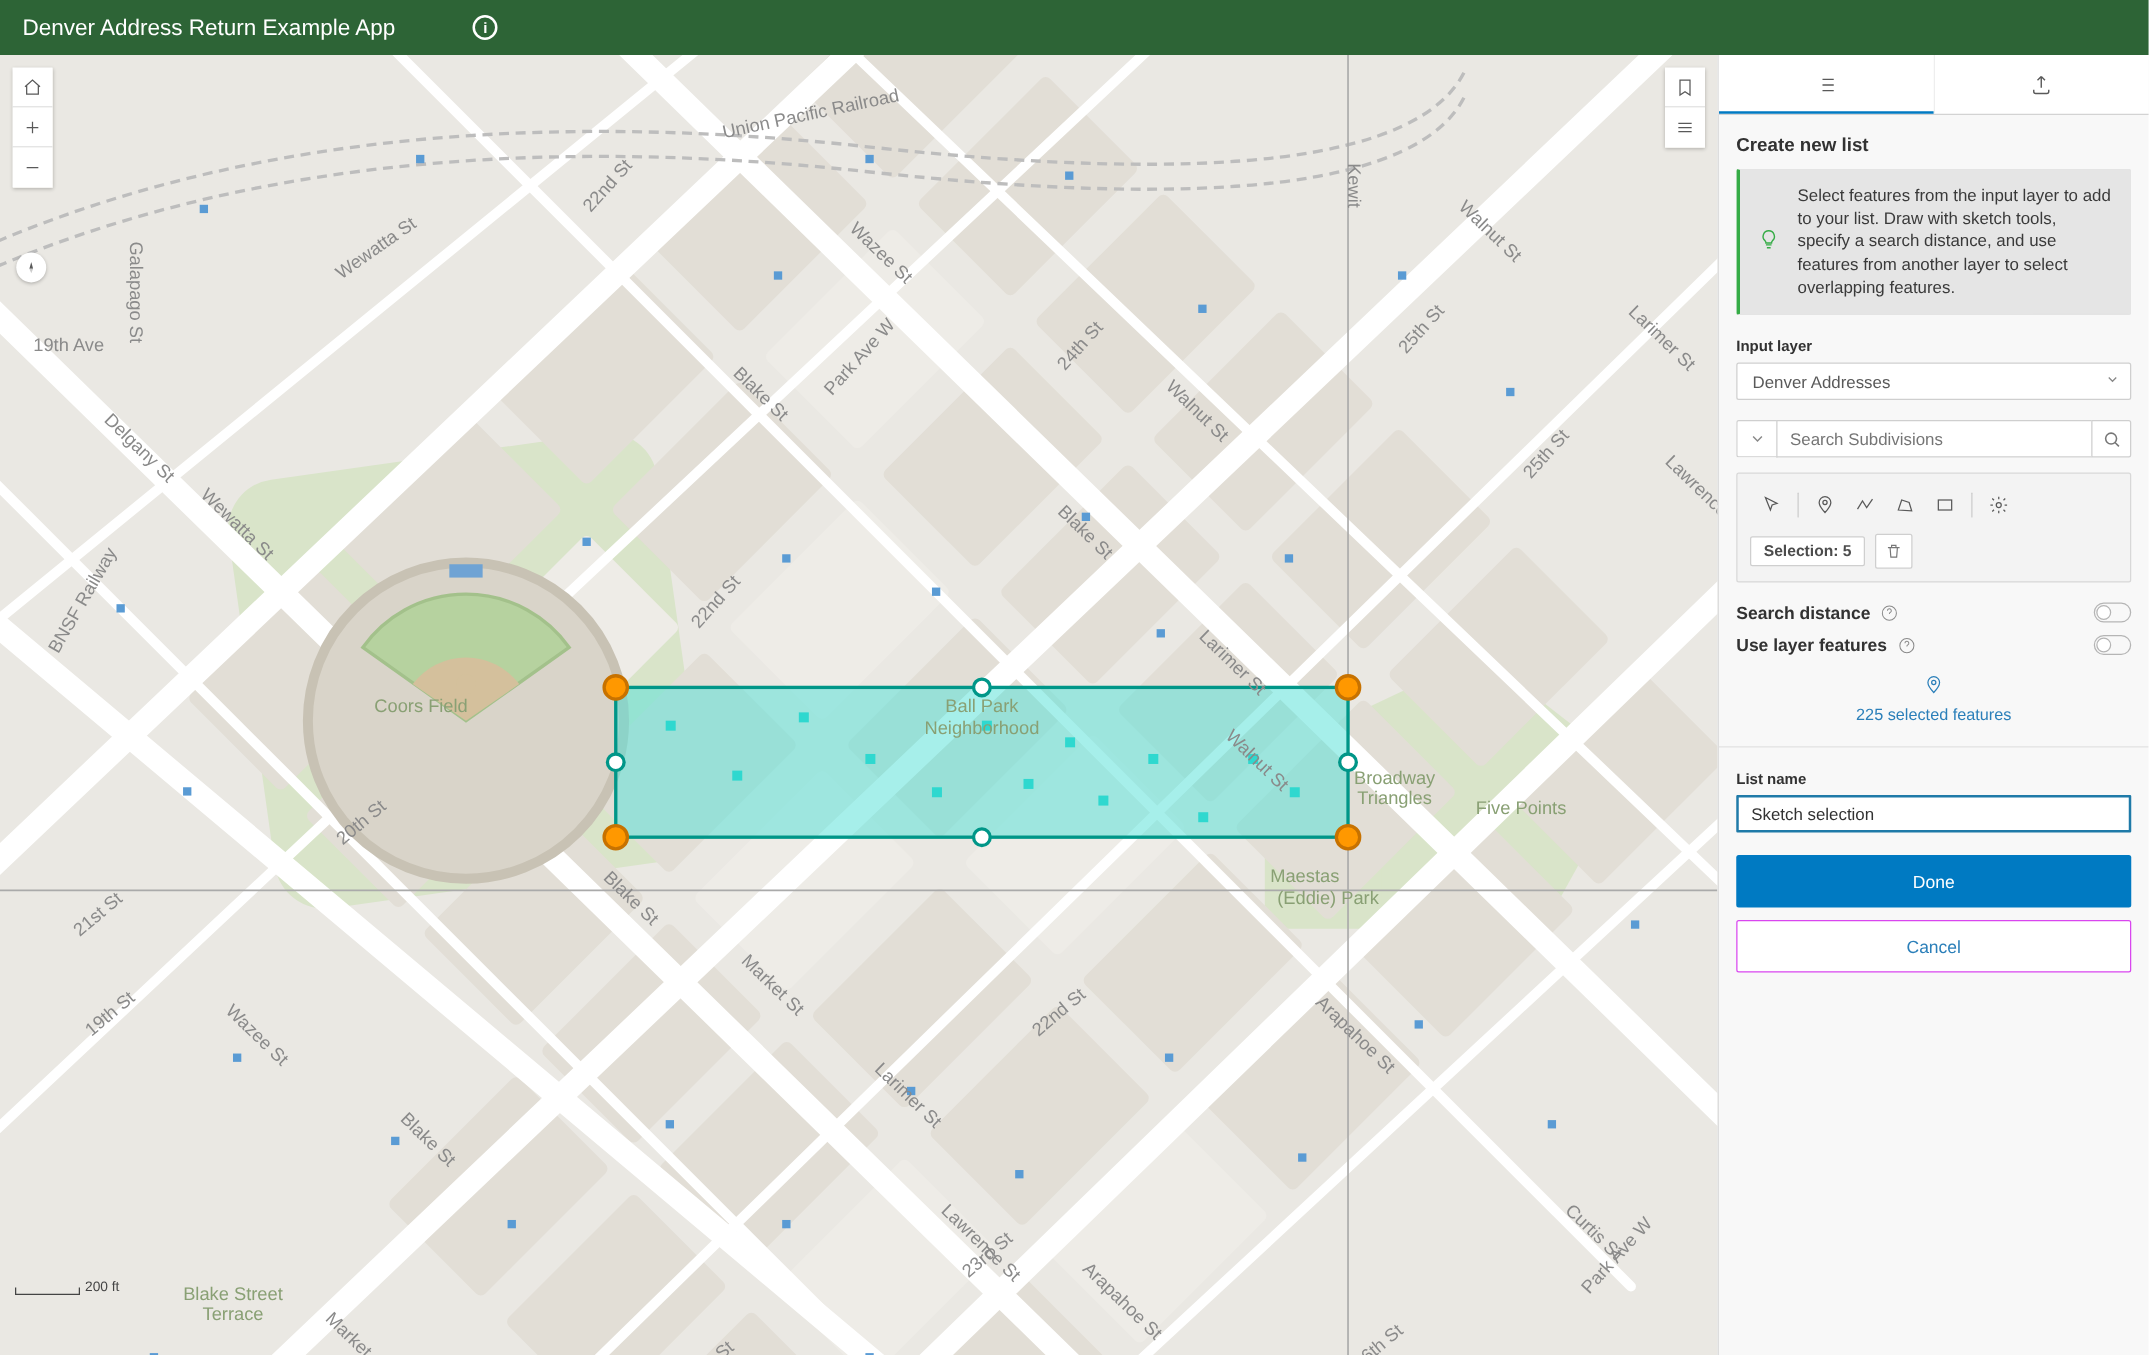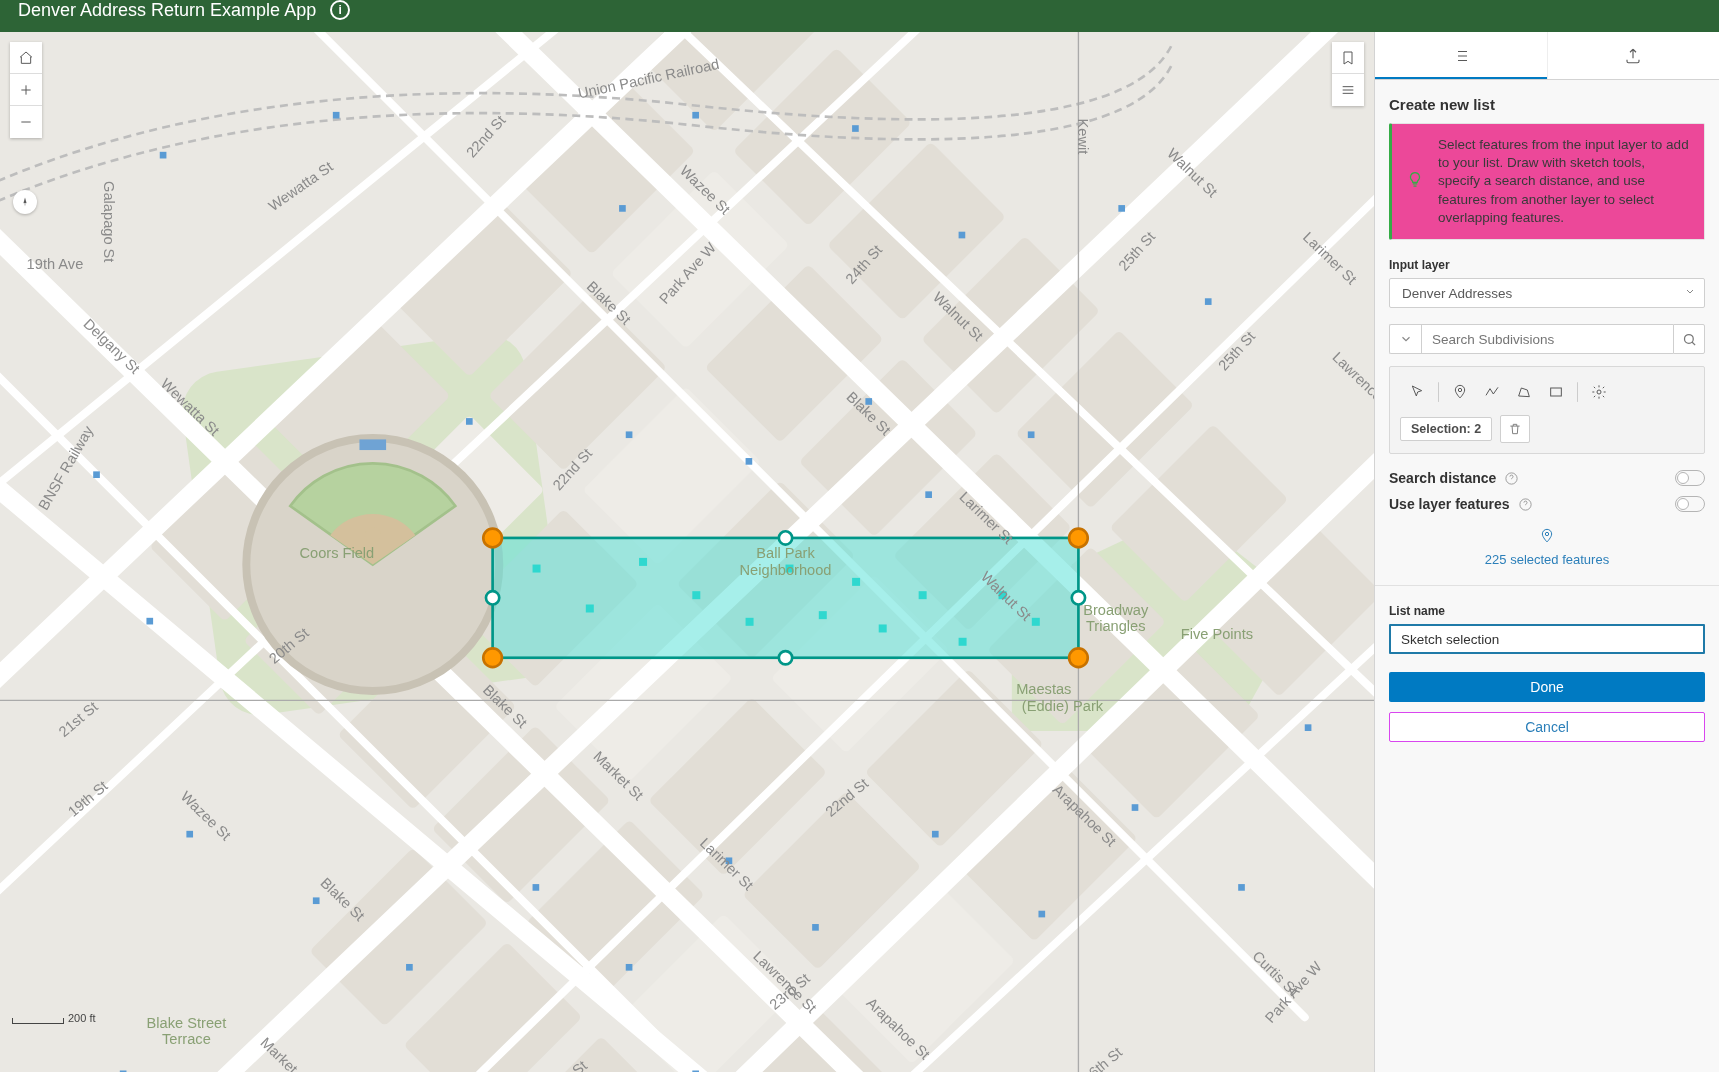--- a/index.html
+++ b/index.html
@@ -1,18 +1,18 @@
 <!DOCTYPE html>
 <html><head>
 <meta charset="utf-8">
 <style>
   html,body{margin:0;padding:0;height:100%;font-family:"Segoe UI","Helvetica Neue",Arial,sans-serif;color:#323232;background:#fff;}
   *{box-sizing:border-box;}
   
-  .header{position:relative;height:32px;background:#2d6436;color:#fff;display:flex;align-items:flex-start;padding:0 18px;font-size:18px;font-weight:400;z-index:40;}
+  .header{position:relative;height:44px;background:#2d6436;color:#fff;display:flex;align-items:center;padding:0 18px;font-size:18px;font-weight:400;z-index:40;gap:48px;}
   .header .info-ic{width:20px;height:20px;border:2px solid #fff;border-radius:50%;margin-left:14px;display:flex;align-items:center;justify-content:center;font-size:12px;font-weight:700;}
   
   .app{display:flex;height:calc(100% - 44px);width:100%;}
   .map-wrap{position:relative;flex:1 1 auto;overflow:hidden;}
   .panel{width:345px;flex:0 0 345px;border-left:1px solid #d3d3d3;background:#f8f8f8;display:flex;flex-direction:column;}
   
   .map-btn-stack{position:absolute;display:flex;flex-direction:column;box-shadow:0 1px 3px rgba(0,0,0,.25);}
   .map-btn{width:32px;height:32px;background:#fff;display:flex;align-items:center;justify-content:center;border-bottom:1px solid #ddd;cursor:pointer;}
   .map-btn:last-child{border-bottom:none;}
   .map-btn svg{width:16px;height:16px;stroke:#595959;fill:none;stroke-width:1.5;}
@@ -42,21 +42,21 @@
   .pt-cy{fill:#2fd8cf;}
   .cross-h,.cross-v{stroke:#aaa;stroke-width:1;}
   
   .panel-tabs{display:flex;height:48px;border-bottom:1px solid #d3d3d3;background:#fff;}
   .panel-tab{flex:1;display:flex;align-items:center;justify-content:center;cursor:pointer;}
   .panel-tab + .panel-tab{border-left:1px solid #eee;}
   .panel-tab.active{box-shadow:inset 0 -2px 0 #007ac2;}
   .panel-tab svg{width:18px;height:18px;stroke:#595959;fill:none;stroke-width:1.5;}
   .panel-body{flex:1;overflow:auto;padding:12px 14px 18px;}
   .section-title{font-weight:700;font-size:15px;margin:4px 0 10px;}
-  .hint-box{background:#ec4899;border:1px solid #e4e4e4;border-left:3px solid #35ac46;padding:12px 14px 12px 46px;position:relative;font-size:13.5px;color:#3a3a3a;line-height:1.35;border-radius:2px;}
+  .hint-box{background:#e5e5e5;border:1px solid #e4e4e4;border-left:3px solid #35ac46;padding:12px 14px 12px 46px;position:relative;font-size:13.5px;color:#3a3a3a;line-height:1.35;border-radius:2px;}
   .hint-box .bulb{position:absolute;left:14px;top:50%;transform:translateY(-50%);}
   .hint-box .bulb svg{width:18px;height:18px;stroke:#35ac46;fill:none;stroke-width:1.5;}
   .label{font-weight:700;font-size:12px;margin:18px 0 6px;}
   .select{position:relative;background:#fff;border:1px solid #cfcfcf;height:30px;display:flex;align-items:center;padding:0 30px 0 12px;font-size:13.5px;color:#595959;border-radius:2px;cursor:pointer;}
   .select .chev{position:absolute;right:8px;top:50%;transform:translateY(-50%);}
   .search-row{display:flex;margin-top:16px;}
   .search-row .filter-btn{width:32px;height:30px;background:#fff;border:1px solid #cfcfcf;border-right:none;display:flex;align-items:center;justify-content:center;border-radius:2px 0 0 2px;}
   .search-row input{flex:1;height:30px;border:1px solid #cfcfcf;border-right:none;padding:0 10px;font-size:13.5px;color:#595959;}
   .search-row .search-btn{width:32px;height:30px;background:#fff;border:1px solid #cfcfcf;display:flex;align-items:center;justify-content:center;border-radius:0 2px 2px 0;}
   .sketch-box{margin-top:12px;border:1px solid #d8d8d8;background:#f3f3f3;border-radius:2px;padding:8px 10px 10px;}
@@ -69,21 +69,21 @@
   .trash-btn{margin-left:8px;width:30px;height:28px;background:#fff;border:1px solid #cfcfcf;display:flex;align-items:center;justify-content:center;border-radius:2px;cursor:pointer;}
   .toggle-row{display:flex;align-items:center;margin-top:16px;}
   .toggle-row .q svg{width:15px;height:15px;stroke:#8a8a8a;fill:none;stroke-width:1.3;}
   .toggle-row .lbl{font-weight:700;font-size:14px;}
   .toggle{margin-left:auto;width:30px;height:16px;border:1.5px solid #b5b5b5;border-radius:16px;position:relative;cursor:pointer;}
   .toggle::after{content:"";position:absolute;left:1px;top:1px;width:10px;height:10px;border:1.5px solid #b5b5b5;border-radius:50%;background:#fff;}
   .sel-link{display:flex;align-items:center;gap:8px;color:#2b7fb9;font-size:13px;margin-top:16px;cursor:pointer;flex-direction:column;}
   .sel-link svg{width:16px;height:16px;stroke:#2b7fb9;fill:none;stroke-width:1.5;}
   .divider{height:1px;background:#e1e1e1;margin:18px -14px;}
   .text-input{width:100%;height:30px;border:2px solid #1f7aa8;padding:0 10px;font-size:13.5px;color:#323232;border-radius:1px;}
-  .btn{width:100%;height:30px;border:none;border-radius:2px;font-size:14px;cursor:pointer;margin-top:18px;}
+  .btn{width:100%;height:42px;border:none;border-radius:2px;font-size:14px;cursor:pointer;margin-top:18px;}
   .btn-primary{background:#007ac2;color:#fff;}
   .btn-secondary{background:#fff;color:#2b7fb9;border:1px solid #d946ef;margin-top:10px;}
   .chev svg,.q{display:inline-flex;}
 </style>
 </head>
 <body>
 
 <div class="header">
   <span>Denver Address Return Example App</span>
   <span class="info-ic">i</span>
@@ -417,21 +417,21 @@
             </div>
           <div class="tool sep"></div>
           <div class="tool">
               <svg viewBox="0 0 24 24">
                 <circle cx="12" cy="12" r="3"></circle>
                 <path d="M12 2v3m0 14v3M4.2 4.2l2.1 2.1m11.4 11.4 2.1 2.1M2 12h3m14 0h3M4.2 19.8l2.1-2.1m11.4-11.4 2.1-2.1"></path>
               </svg>
             </div>
         </div>
         <div class="sel-row">
-          <span class="sel-badge">Selection: 2</span>
+          <span class="sel-badge">Selection: 5</span>
           <div class="trash-btn">
               <svg width="14" height="14" viewBox="0 0 24 24" stroke="#777" fill="none" stroke-width="1.6">
                 <path d="M4 7h16M9 7V4h6v3m-8 0 1 13h8l1-13"></path>
               </svg>
             </div>
         </div>
       </div>
 
       <div class="toggle-row">
         <span class="lbl">Search distance</span>

